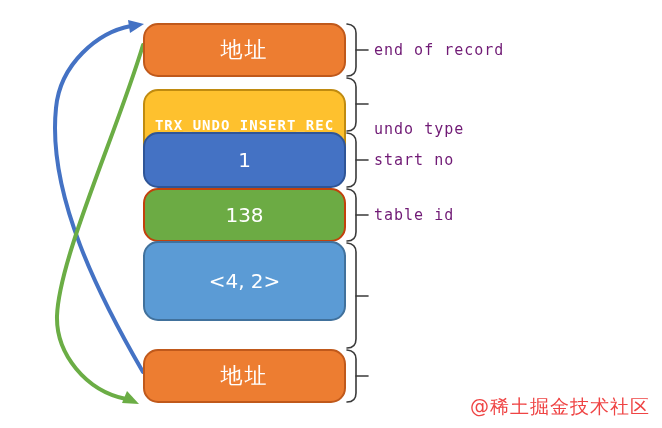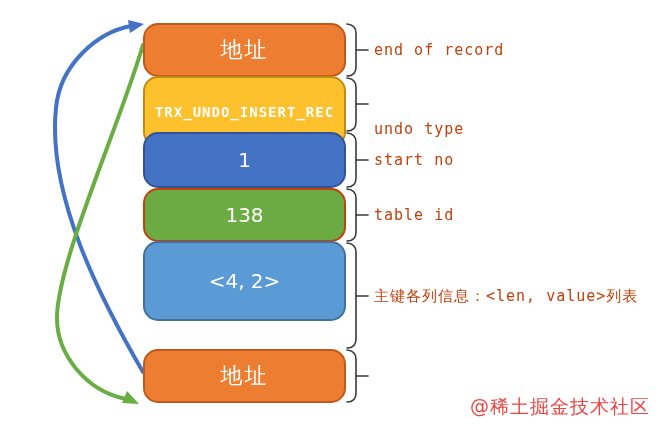--- a/index.html
+++ b/index.html
@@ -8,33 +8,33 @@
     font-family:"DejaVu Sans",sans-serif;
   }
   
   .rec-box{
     position:absolute;left:143px;width:203px;box-sizing:border-box;
     display:flex;align-items:center;justify-content:center;
     color:#ffffff;
     border-radius:15px;
   }
   .box-0{top:23px;height:54px;background:#ED7D31;border:2px solid #C0591B;}
-  .box-1{top:76px;height:71px;background:#FEC12E;border:2px solid #C08B10;}
+  .box-1{top:89px;height:71px;background:#FEC12E;border:2px solid #C08B10;}
   .box-2{top:132px;height:56px;background:#4472C4;border:2px solid #2F5597;}
   .box-3{top:188px;height:54px;background:#6CAB44;border:2px solid #c2410c;}
   .box-4{top:241px;height:80px;background:#5B9BD5;border:2px solid #41719C;}
   .box-5{top:349px;height:54px;background:#ED7D31;border:2px solid #C0591B;}
   .txt-cn{font-size:22px;letter-spacing:2px;}
   .txt-code{font-family:"DejaVu Sans Mono",monospace;font-size:14px;font-weight:bold;letter-spacing:1px;}
   .txt-num{font-size:20px;font-family:"DejaVu Sans",sans-serif;}
   
   .annot{
     position:absolute;left:374px;transform:translateY(-50%);
     font-family:"DejaVu Sans Mono","DejaVu Sans",monospace,sans-serif;
-    font-size:15px;color:#c2410c;letter-spacing:1px;white-space:nowrap;
+    font-size:15px;color:#701a75;letter-spacing:1px;white-space:nowrap;
   }
   .annot-0{top:50px;}
   .annot-1{top:104px;margin-top:25px;}
   .annot-2{top:160px;}
   .annot-3{top:215px;}
   .annot-4{top:296px;}
   .annot-5{top:376px;}
   
   #overlay{position:absolute;left:0;top:0;width:662px;height:428px;}
   .bracket{stroke:#3a3a3a;stroke-width:1.6;fill:none;stroke-linecap:round;}
@@ -103,16 +103,15 @@
     <span class="txt-num">&lt;4, 2&gt;</span>
   </div>
   <div class="rec-box box-5">
     <span class="txt-cn">地址</span>
   </div>
 
   <div class="annot annot-0">end of record</div>
   <div class="annot annot-1">undo type</div>
   <div class="annot annot-2">start no</div>
   <div class="annot annot-3">table id</div>
-  <div class="annot annot-4">主键各列信息：&lt;len, value&gt;列表</div>
 
   <div class="watermark">@稀土掘金技术社区</div>
 </div>
 
 </body></html>

